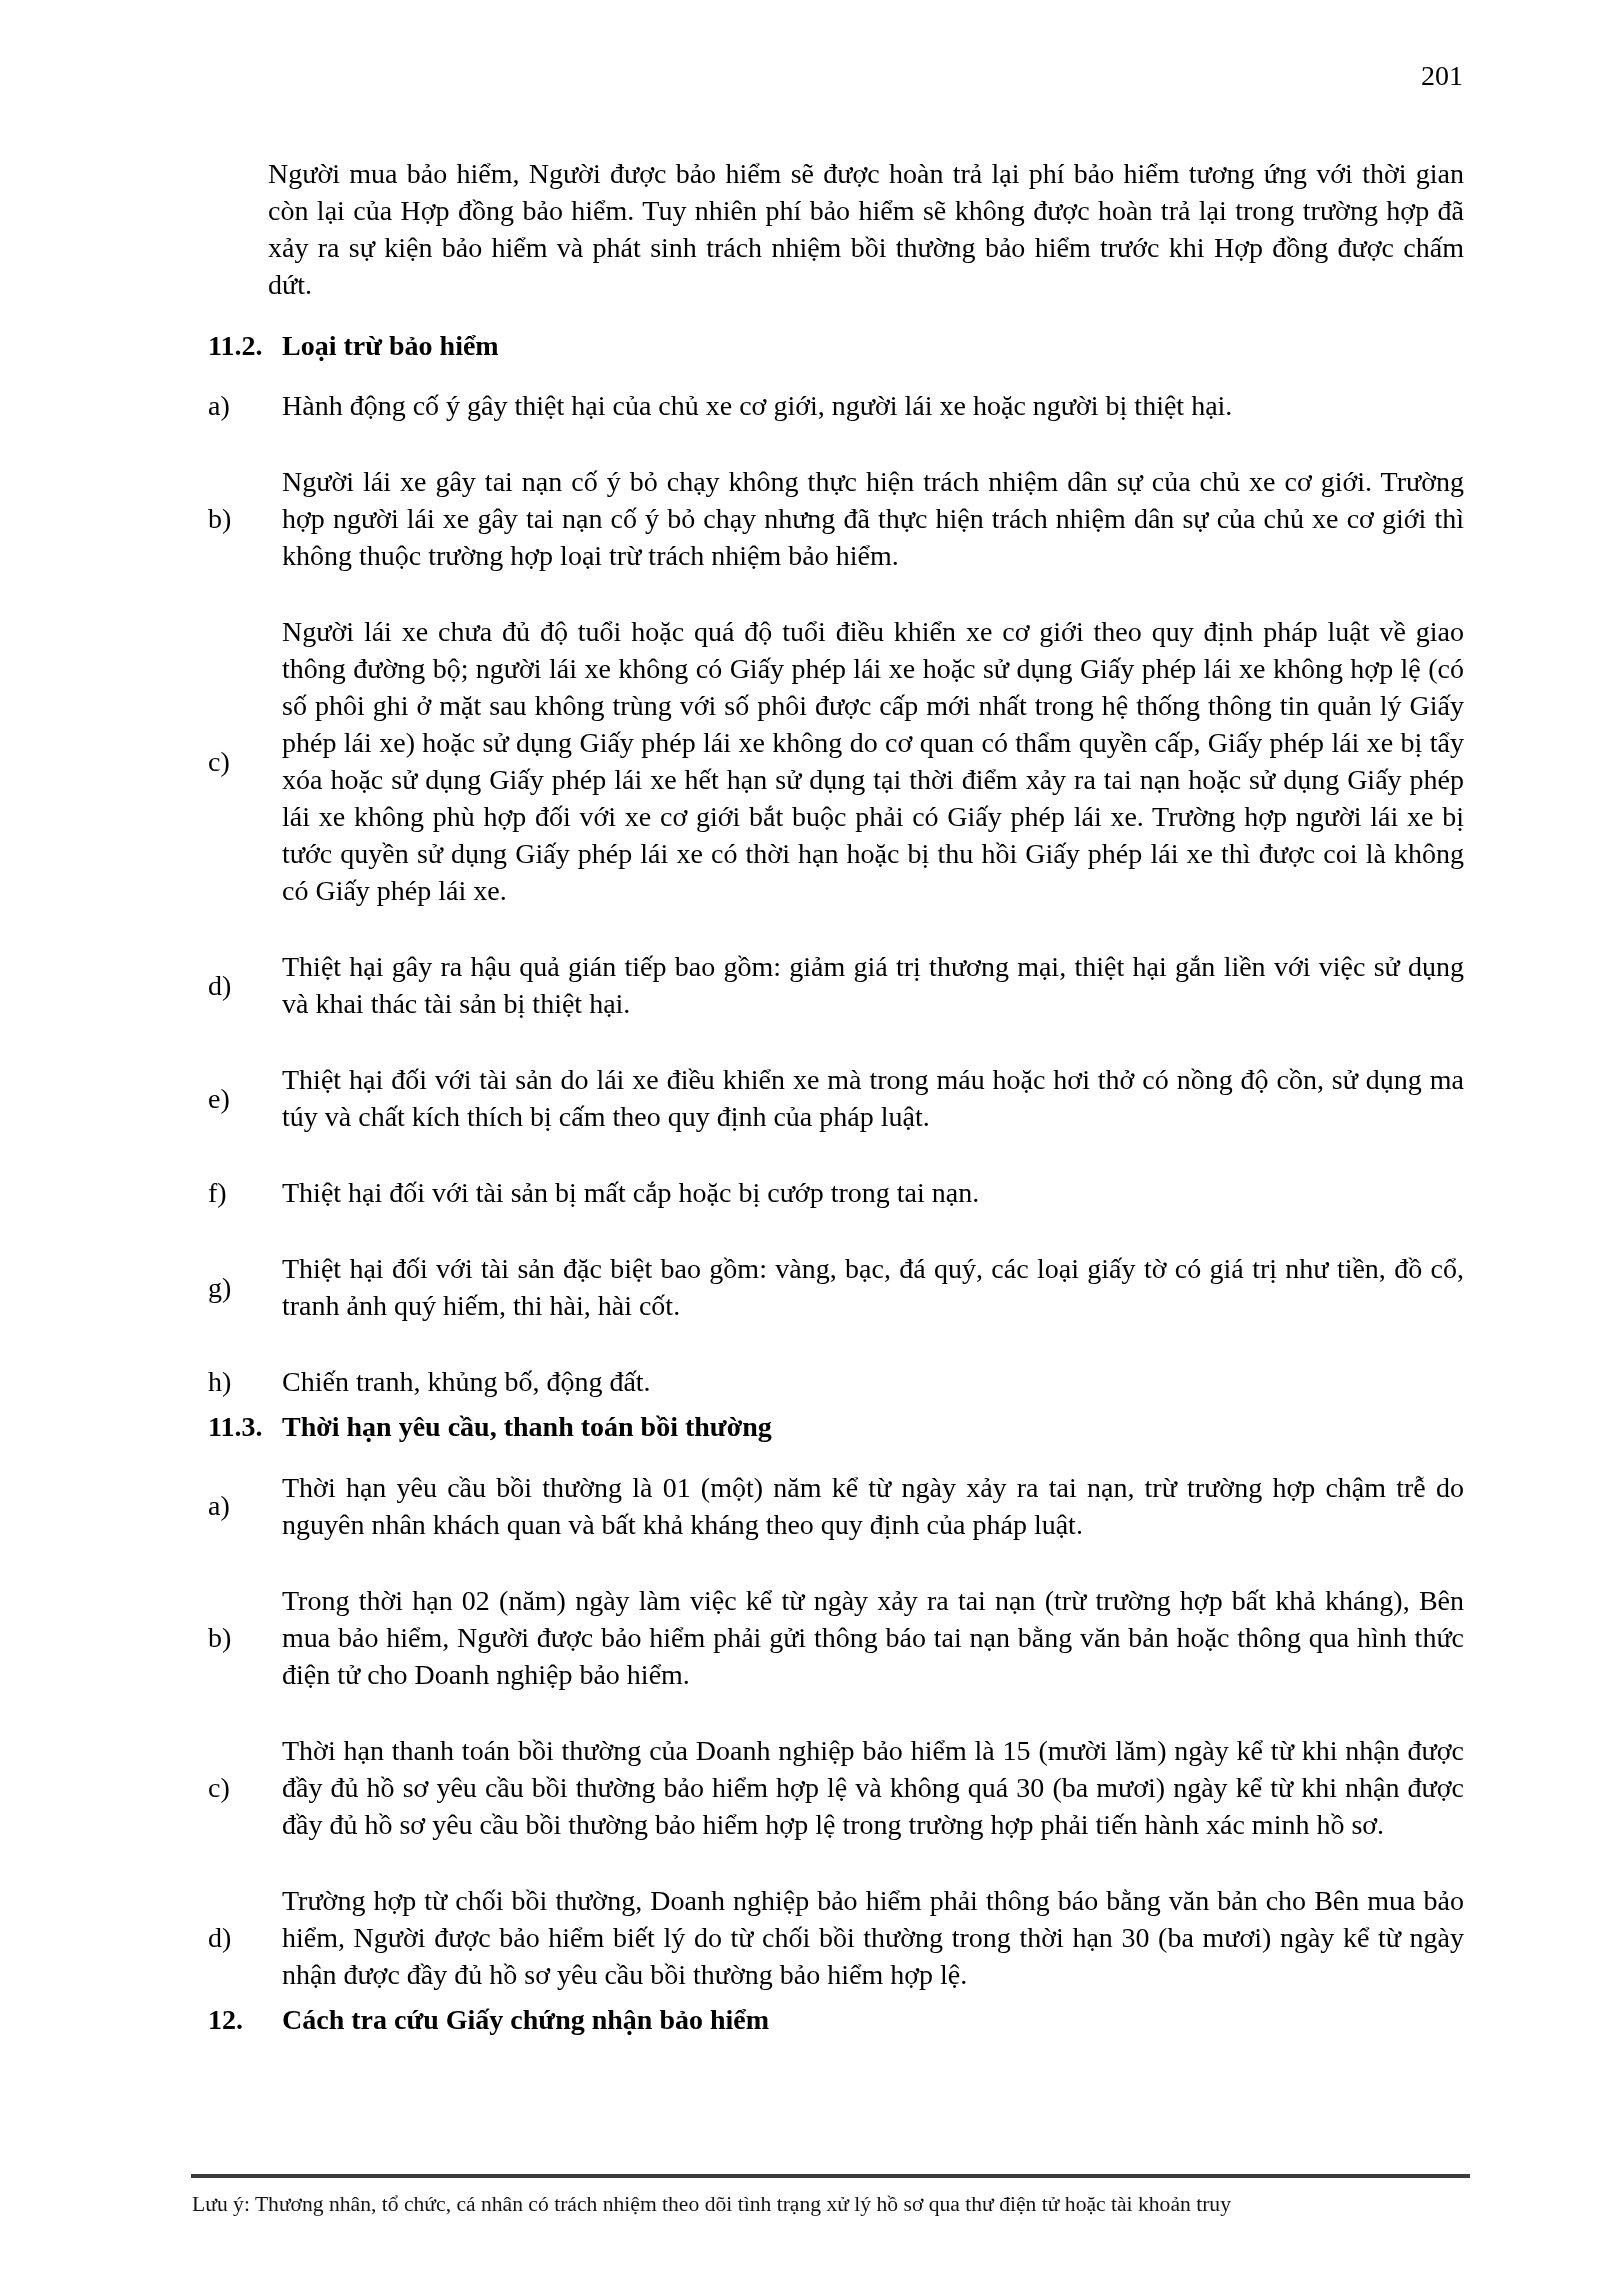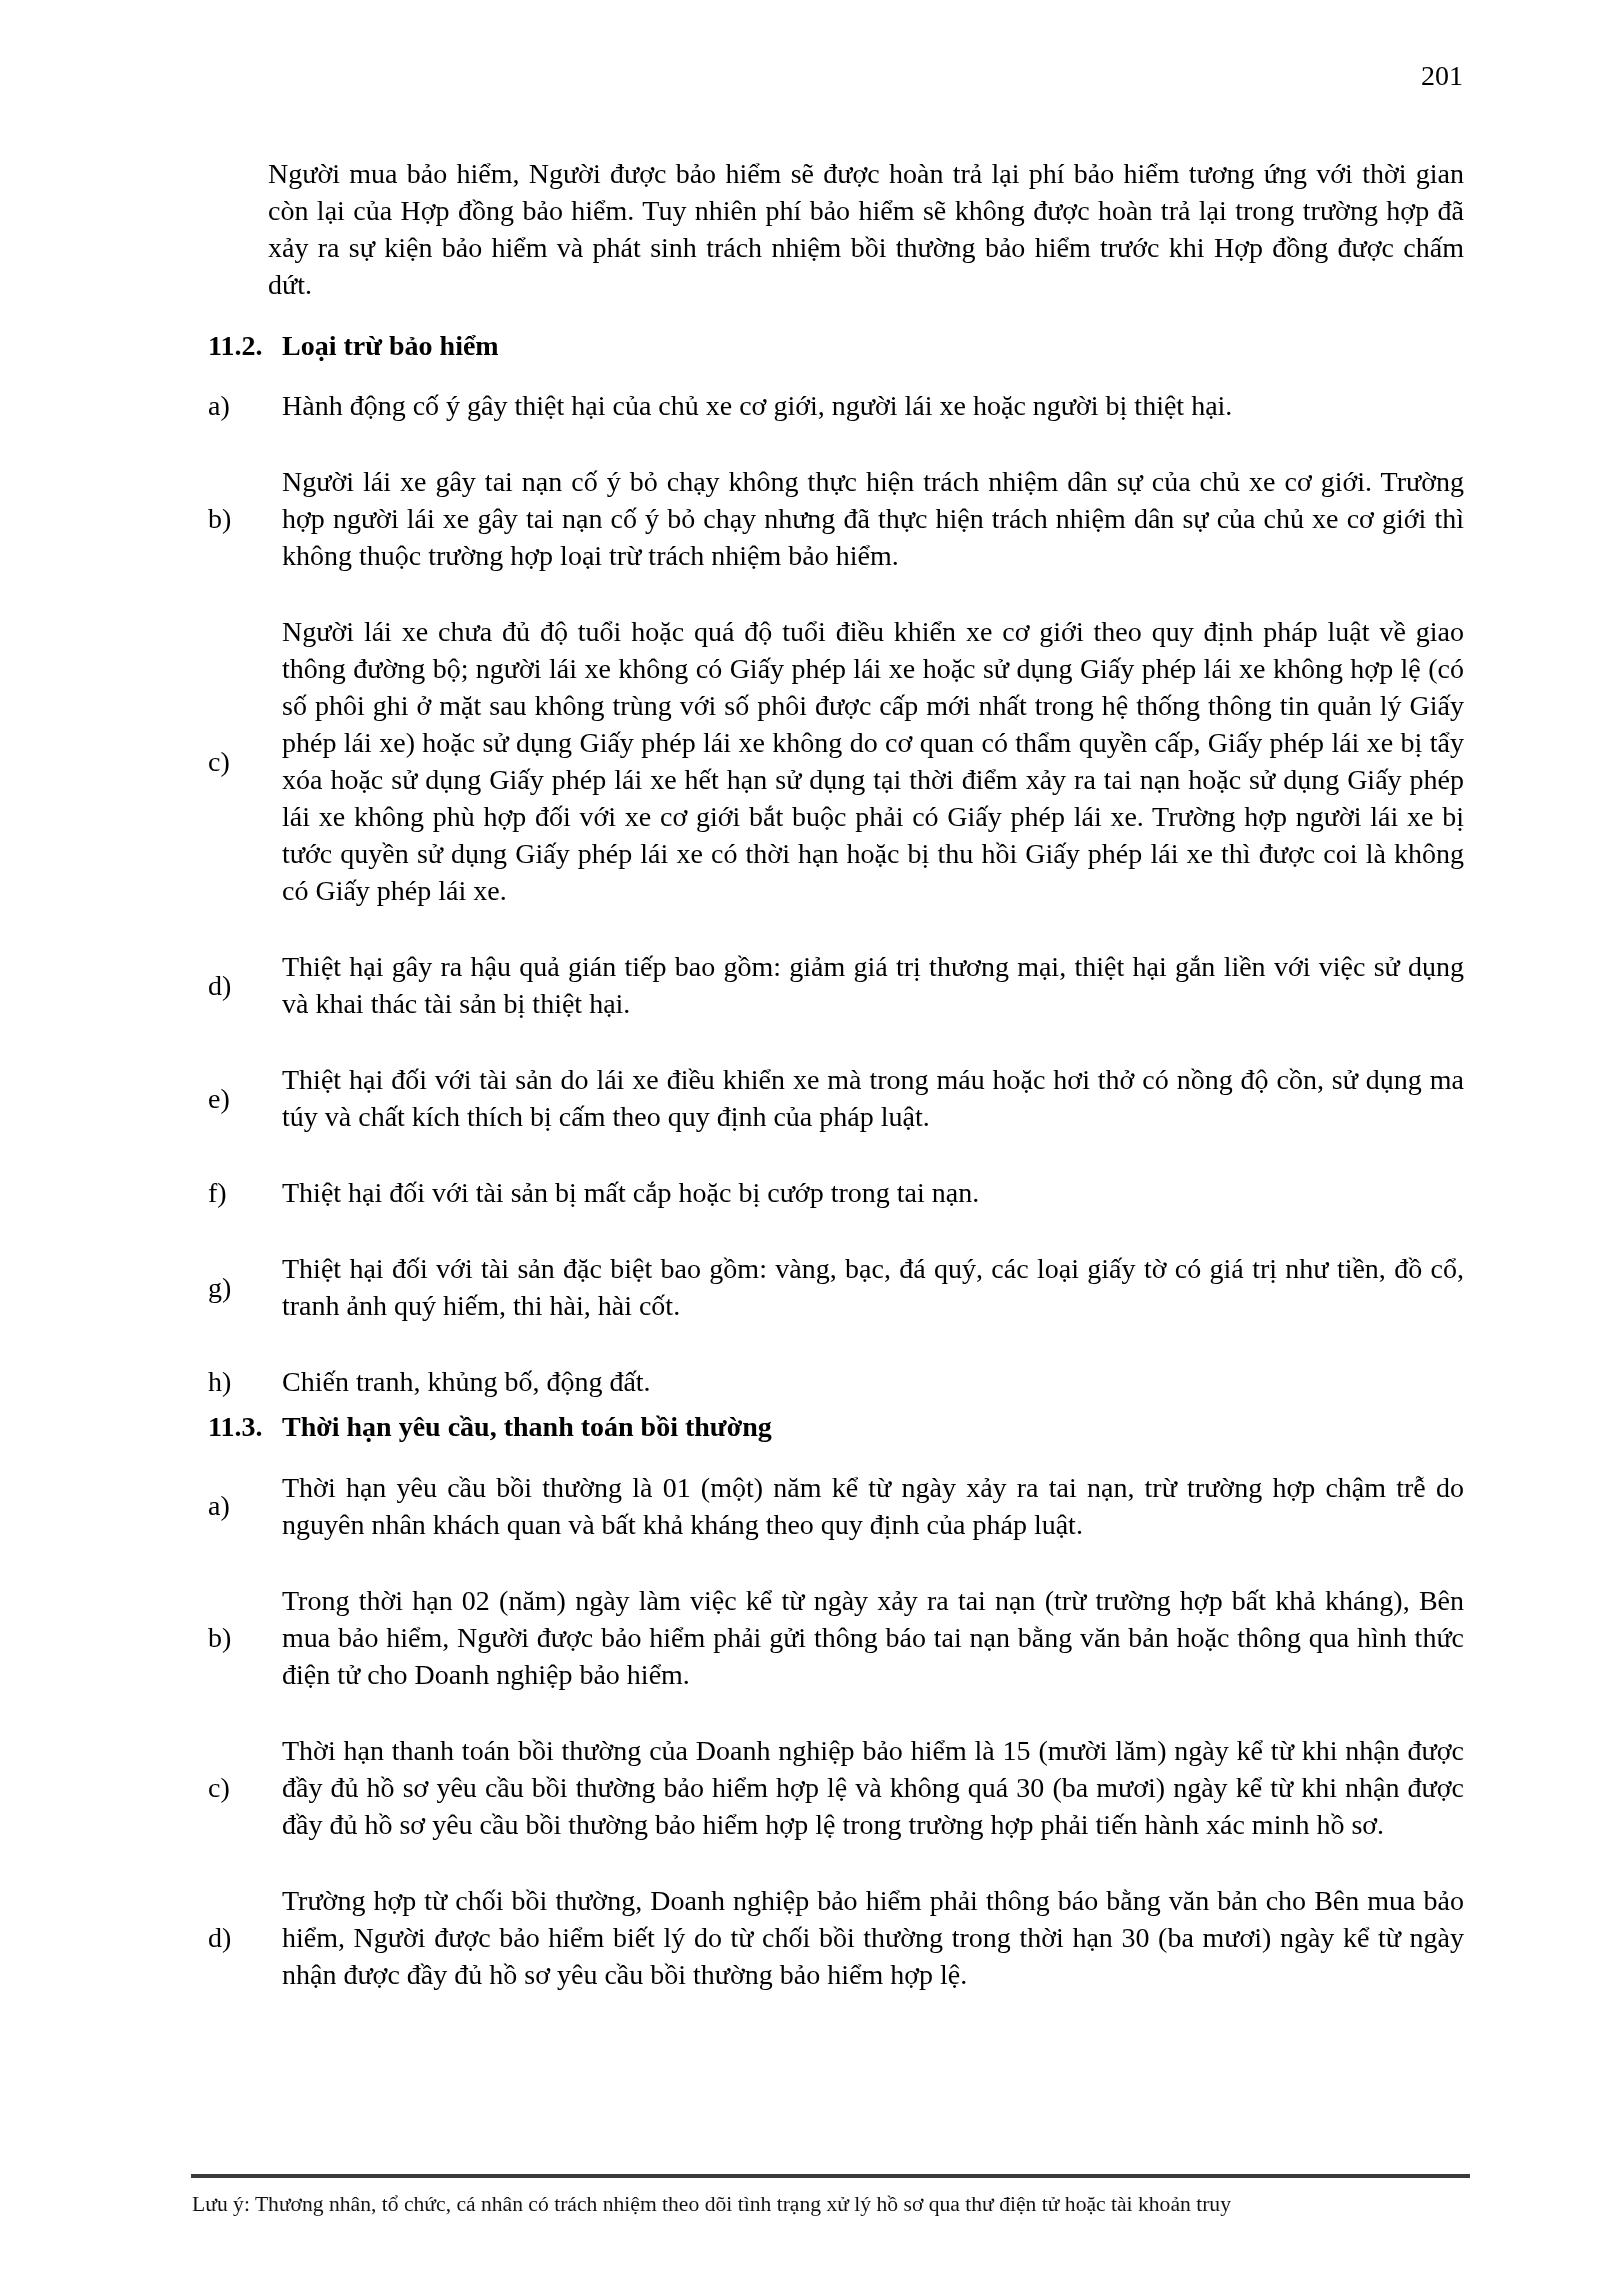--- a/index.html
+++ b/index.html
@@ -108,20 +108,24 @@
   <div class="row mt40">
     <span class="label">c)</span>
     <div class="text">Thời hạn thanh toán bồi thường của Doanh nghiệp bảo hiểm là 15 (mười lăm) ngày kể từ khi nhận được đầy đủ hồ sơ yêu cầu bồi thường bảo hiểm hợp lệ và không quá 30 (ba mươi) ngày kể từ khi nhận được đầy đủ hồ sơ yêu cầu bồi thường bảo hiểm hợp lệ trong trường hợp phải tiến hành xác minh hồ sơ.</div>
   </div>
 
   <div class="row mt40">
     <span class="label">d)</span>
     <div class="text">Trường hợp từ chối bồi thường, Doanh nghiệp bảo hiểm phải thông báo bằng văn bản cho Bên mua bảo hiểm, Người được bảo hiểm biết lý do từ chối bồi thường trong thời hạn 30 (ba mươi) ngày kể từ ngày nhận được đầy đủ hồ sơ yêu cầu bồi thường bảo hiểm hợp lệ.</div>
   </div>
 
+  <div class="row heading mt0">
+    <span class="label">12.</span>
+    <div class="text">Cách tra cứu Giấy chứng nhận bảo hiểm</div>
+  </div>
 
 </div>
 
 <div class="footer-rule"></div>
 <div class="footer-note">
   <div>Lưu ý: Thương nhân, tổ chức, cá nhân có trách nhiệm theo dõi tình trạng xử lý hồ sơ qua thư điện tử hoặc tài khoản truy</div>
 </div>
 
 
 </body></html>

